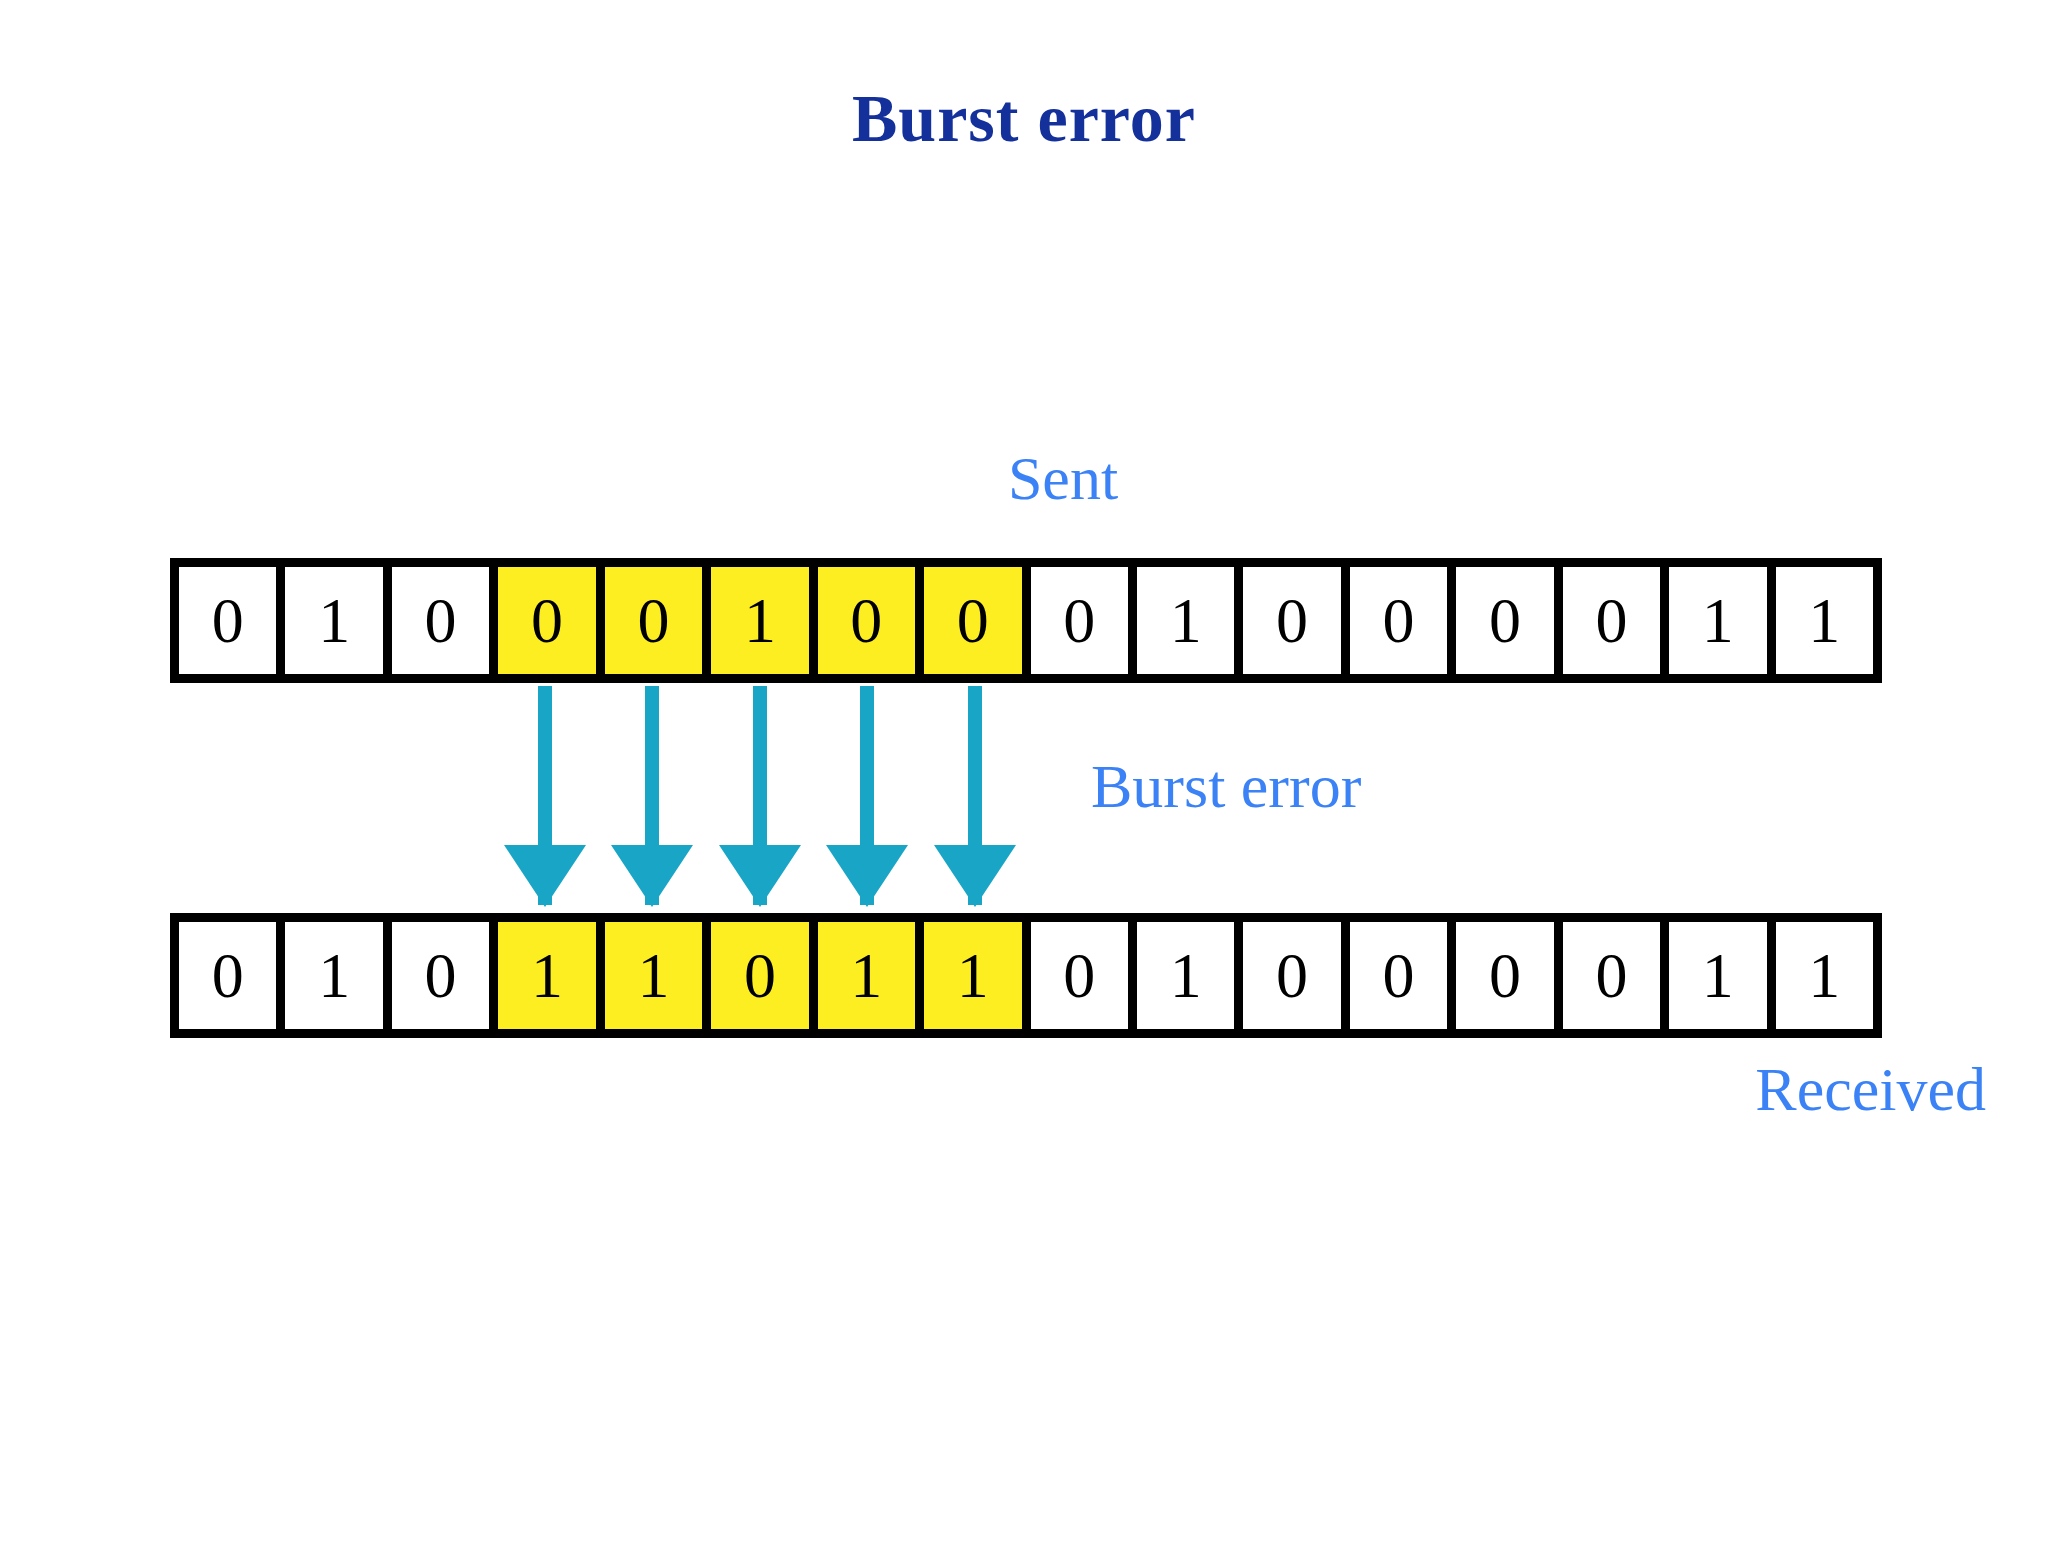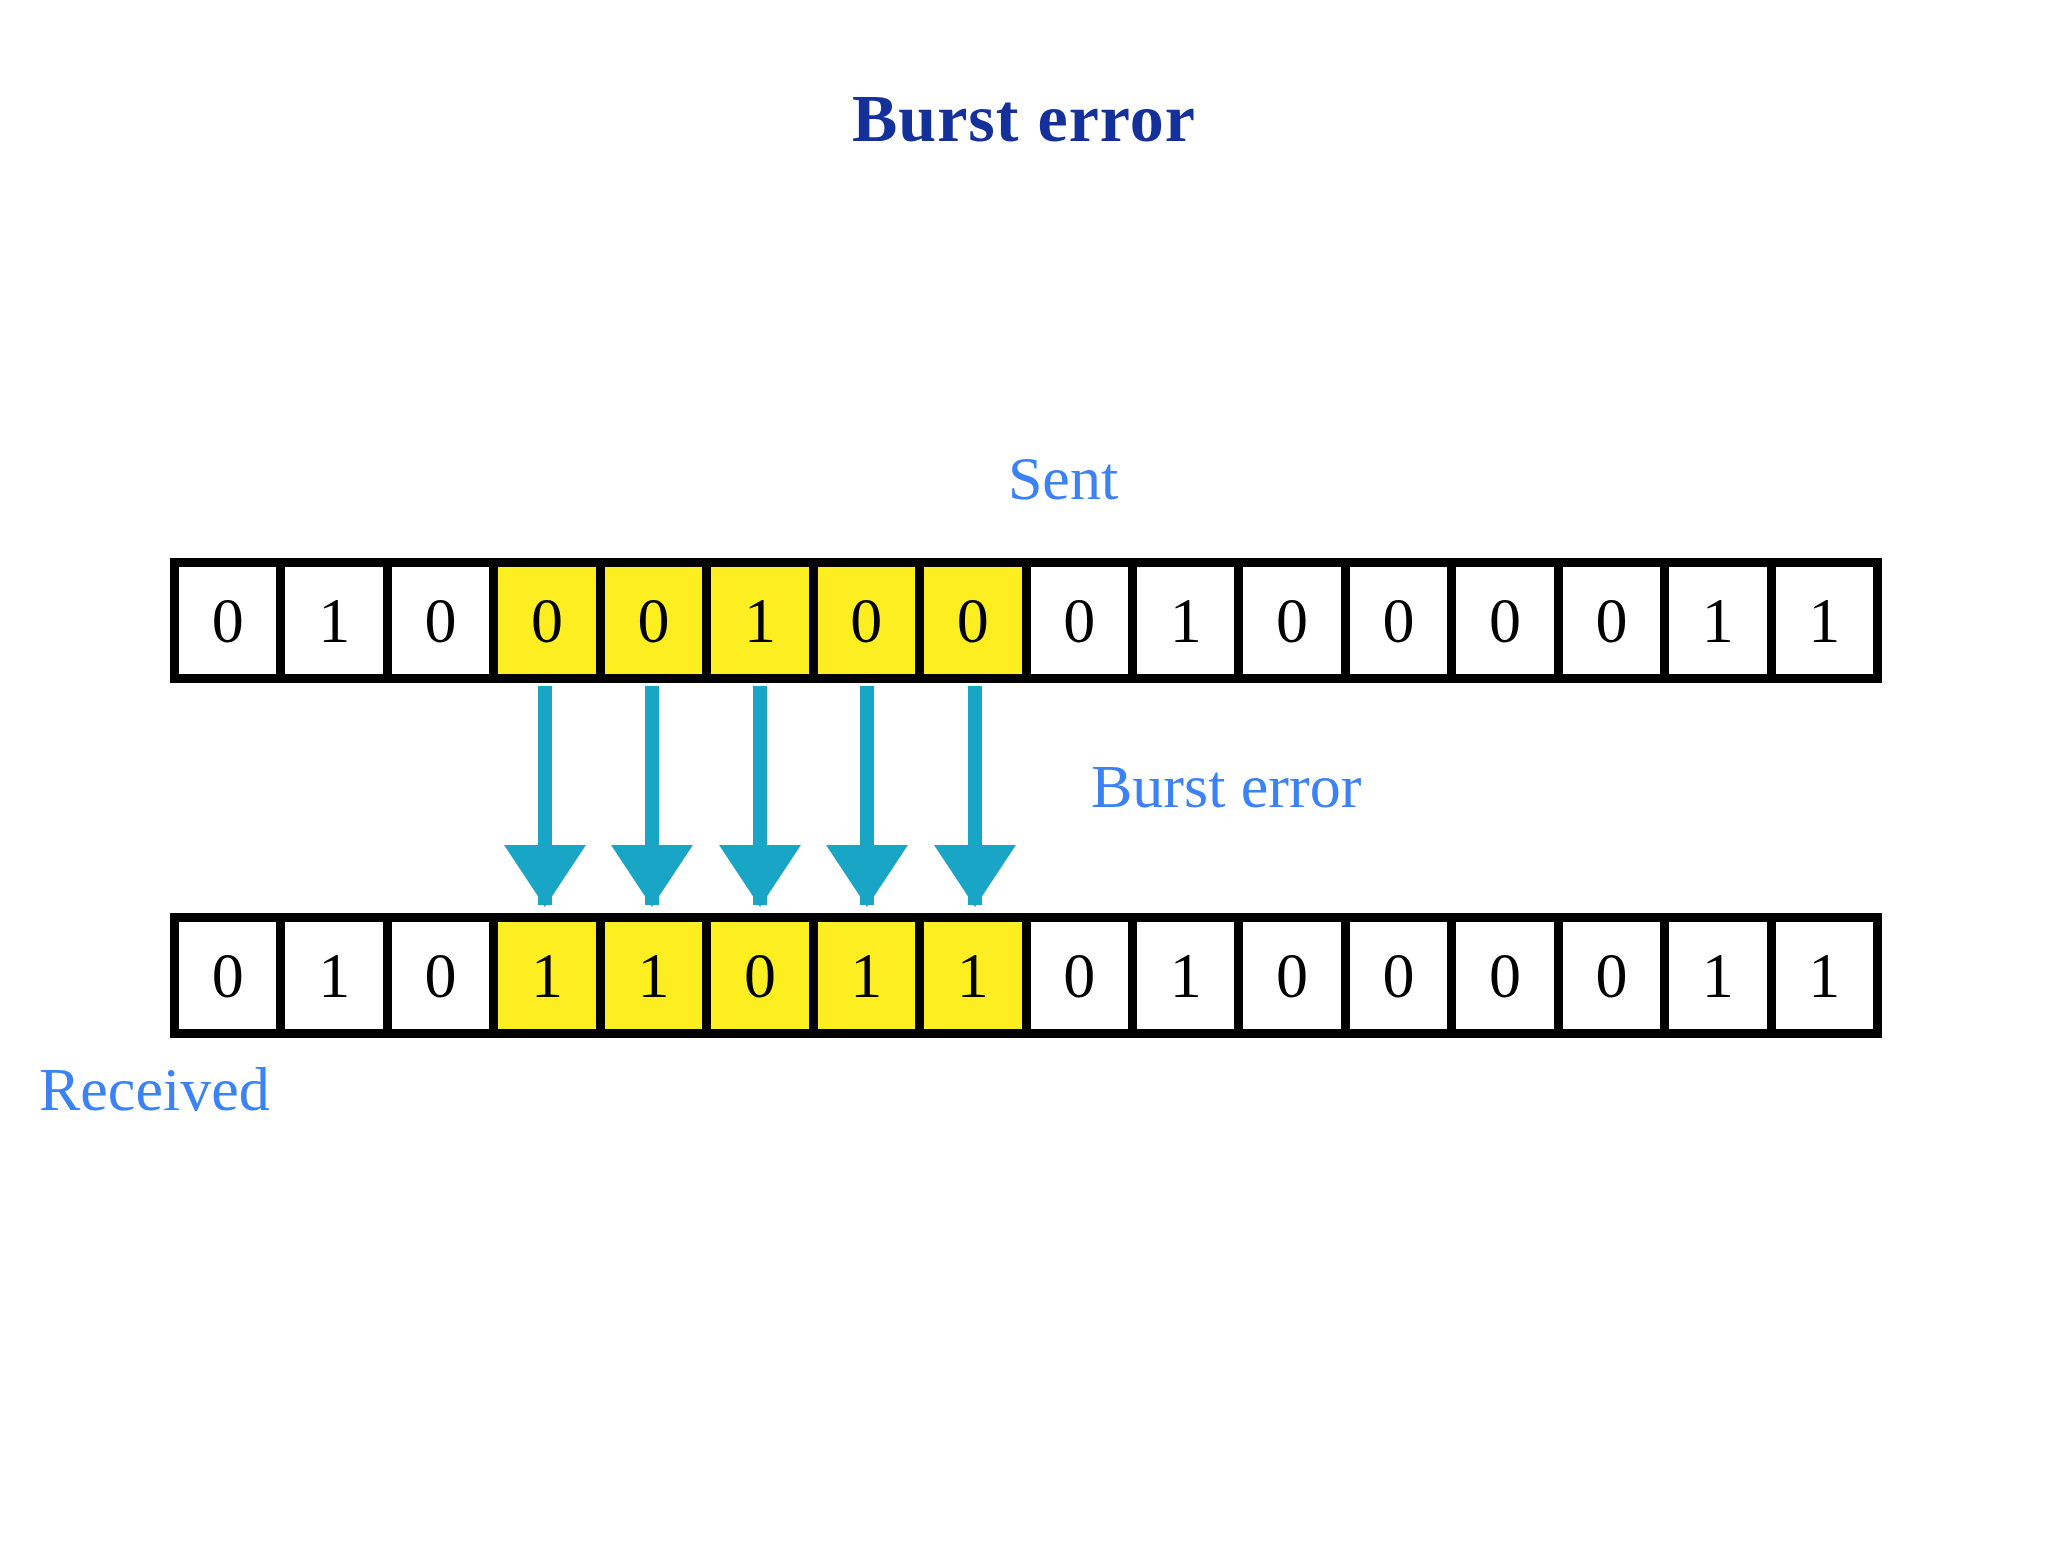--- a/index.html
+++ b/index.html
@@ -45,21 +45,21 @@
     left: 0;
     top: 447px;
     width: 2048px;
     text-align: center;
     font-size: 62px;
   }
   #label-received {
     left: 0;
     top: 1058px;
     width: 1947px;
-    text-align: left;
+    text-align: right;
     font-size: 62px;
   }
   #label-burst-error {
     left: 1052px;
     top: 755px;
     font-size: 62px;
   }
 
   
   .bitrow {

